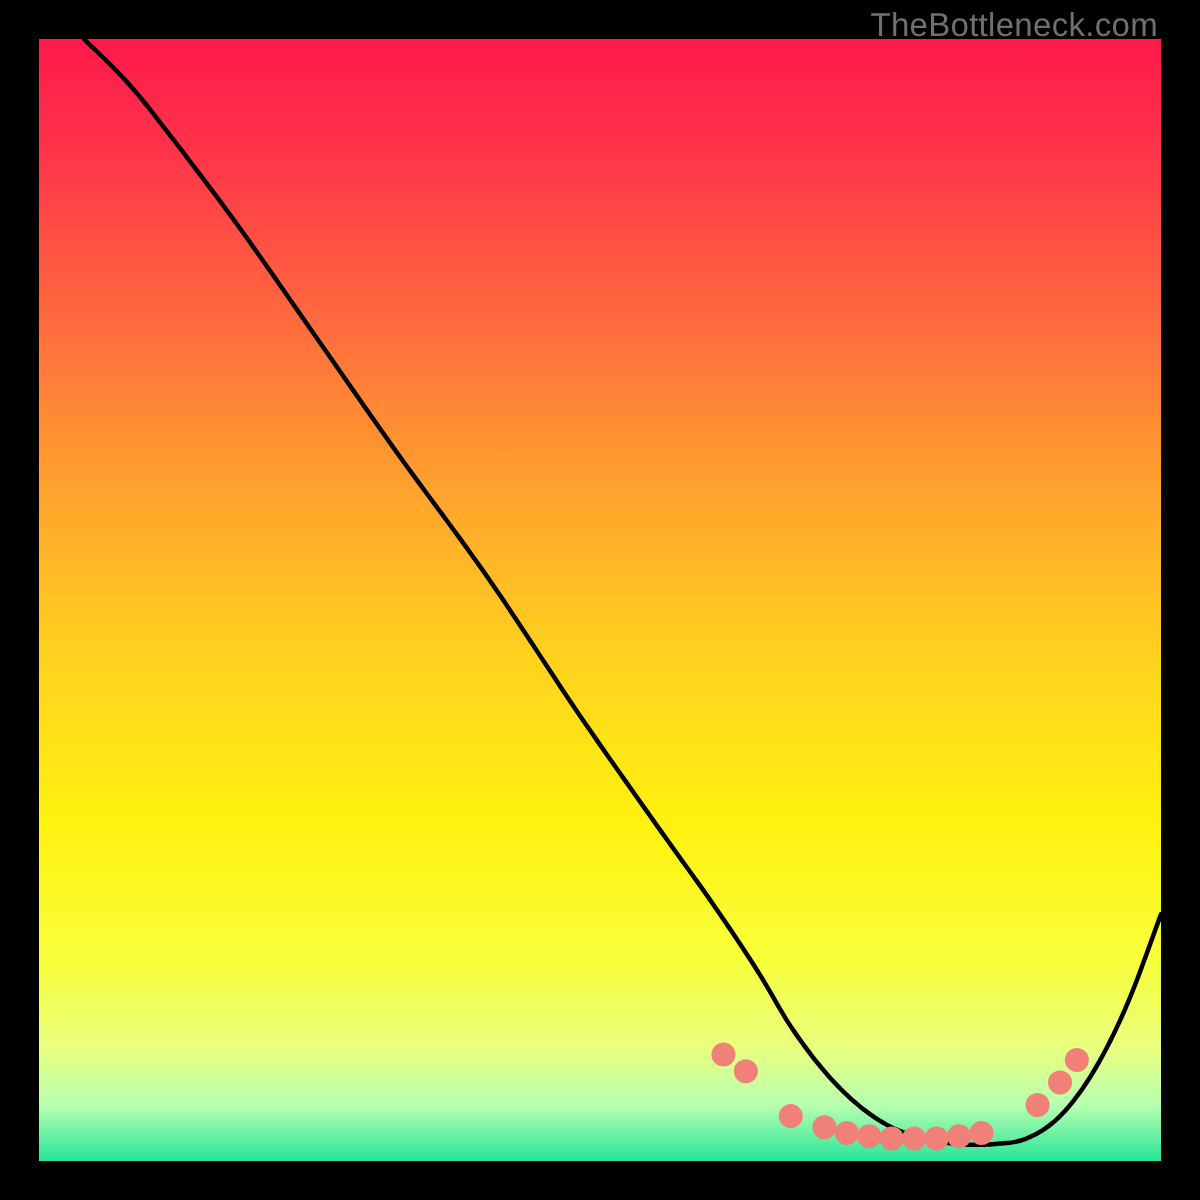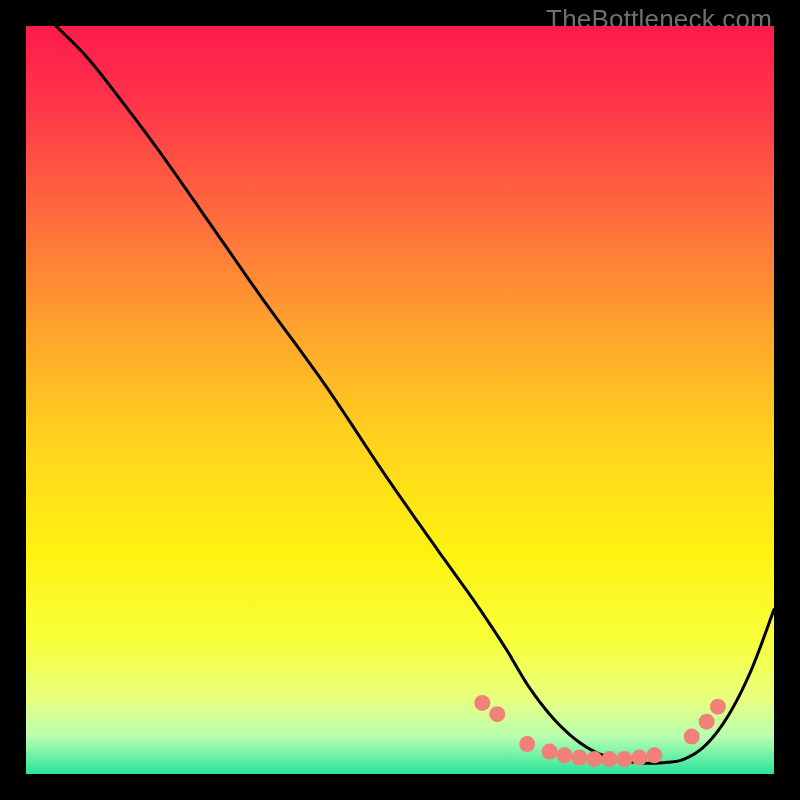--- a/index.html
+++ b/index.html
@@ -24,21 +24,21 @@
     left: 0;
     top: 0;
     width: 748px;
     height: 748px;
   }
   .watermark {
     position: absolute;
     top: 4px;
     right: 28px;
     color: #707070;
-    font-size: 26px;
+    font-size: 22px;
     font-weight: 500;
     letter-spacing: 0.2px;
   }
   svg { display: block; }
 </style>
 </head>
 <body>
 
 <div class="watermark">TheBottleneck.com</div>
 

